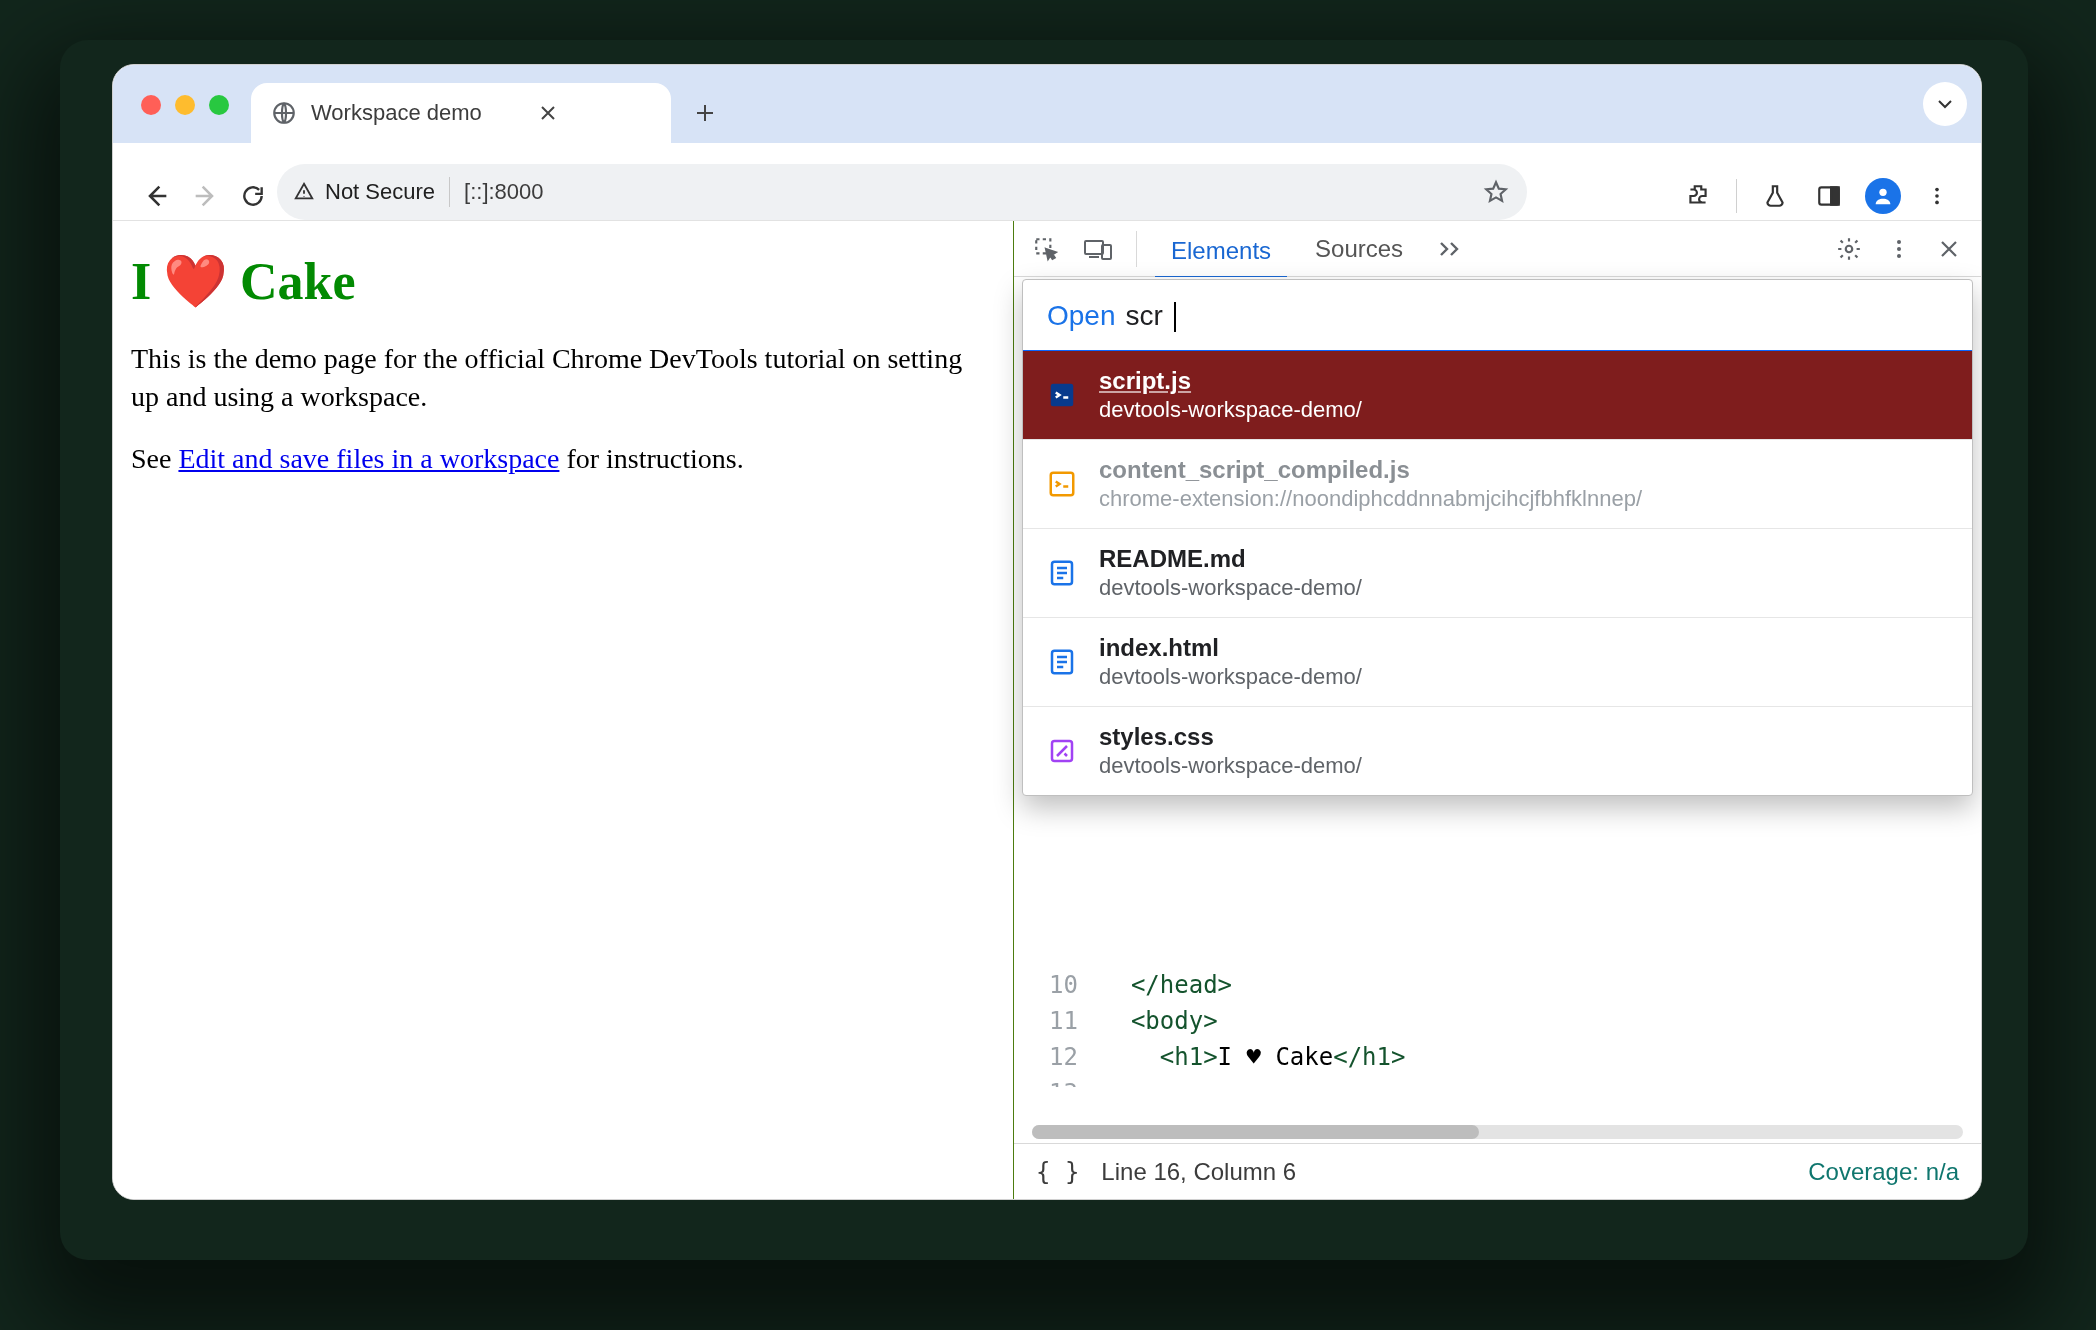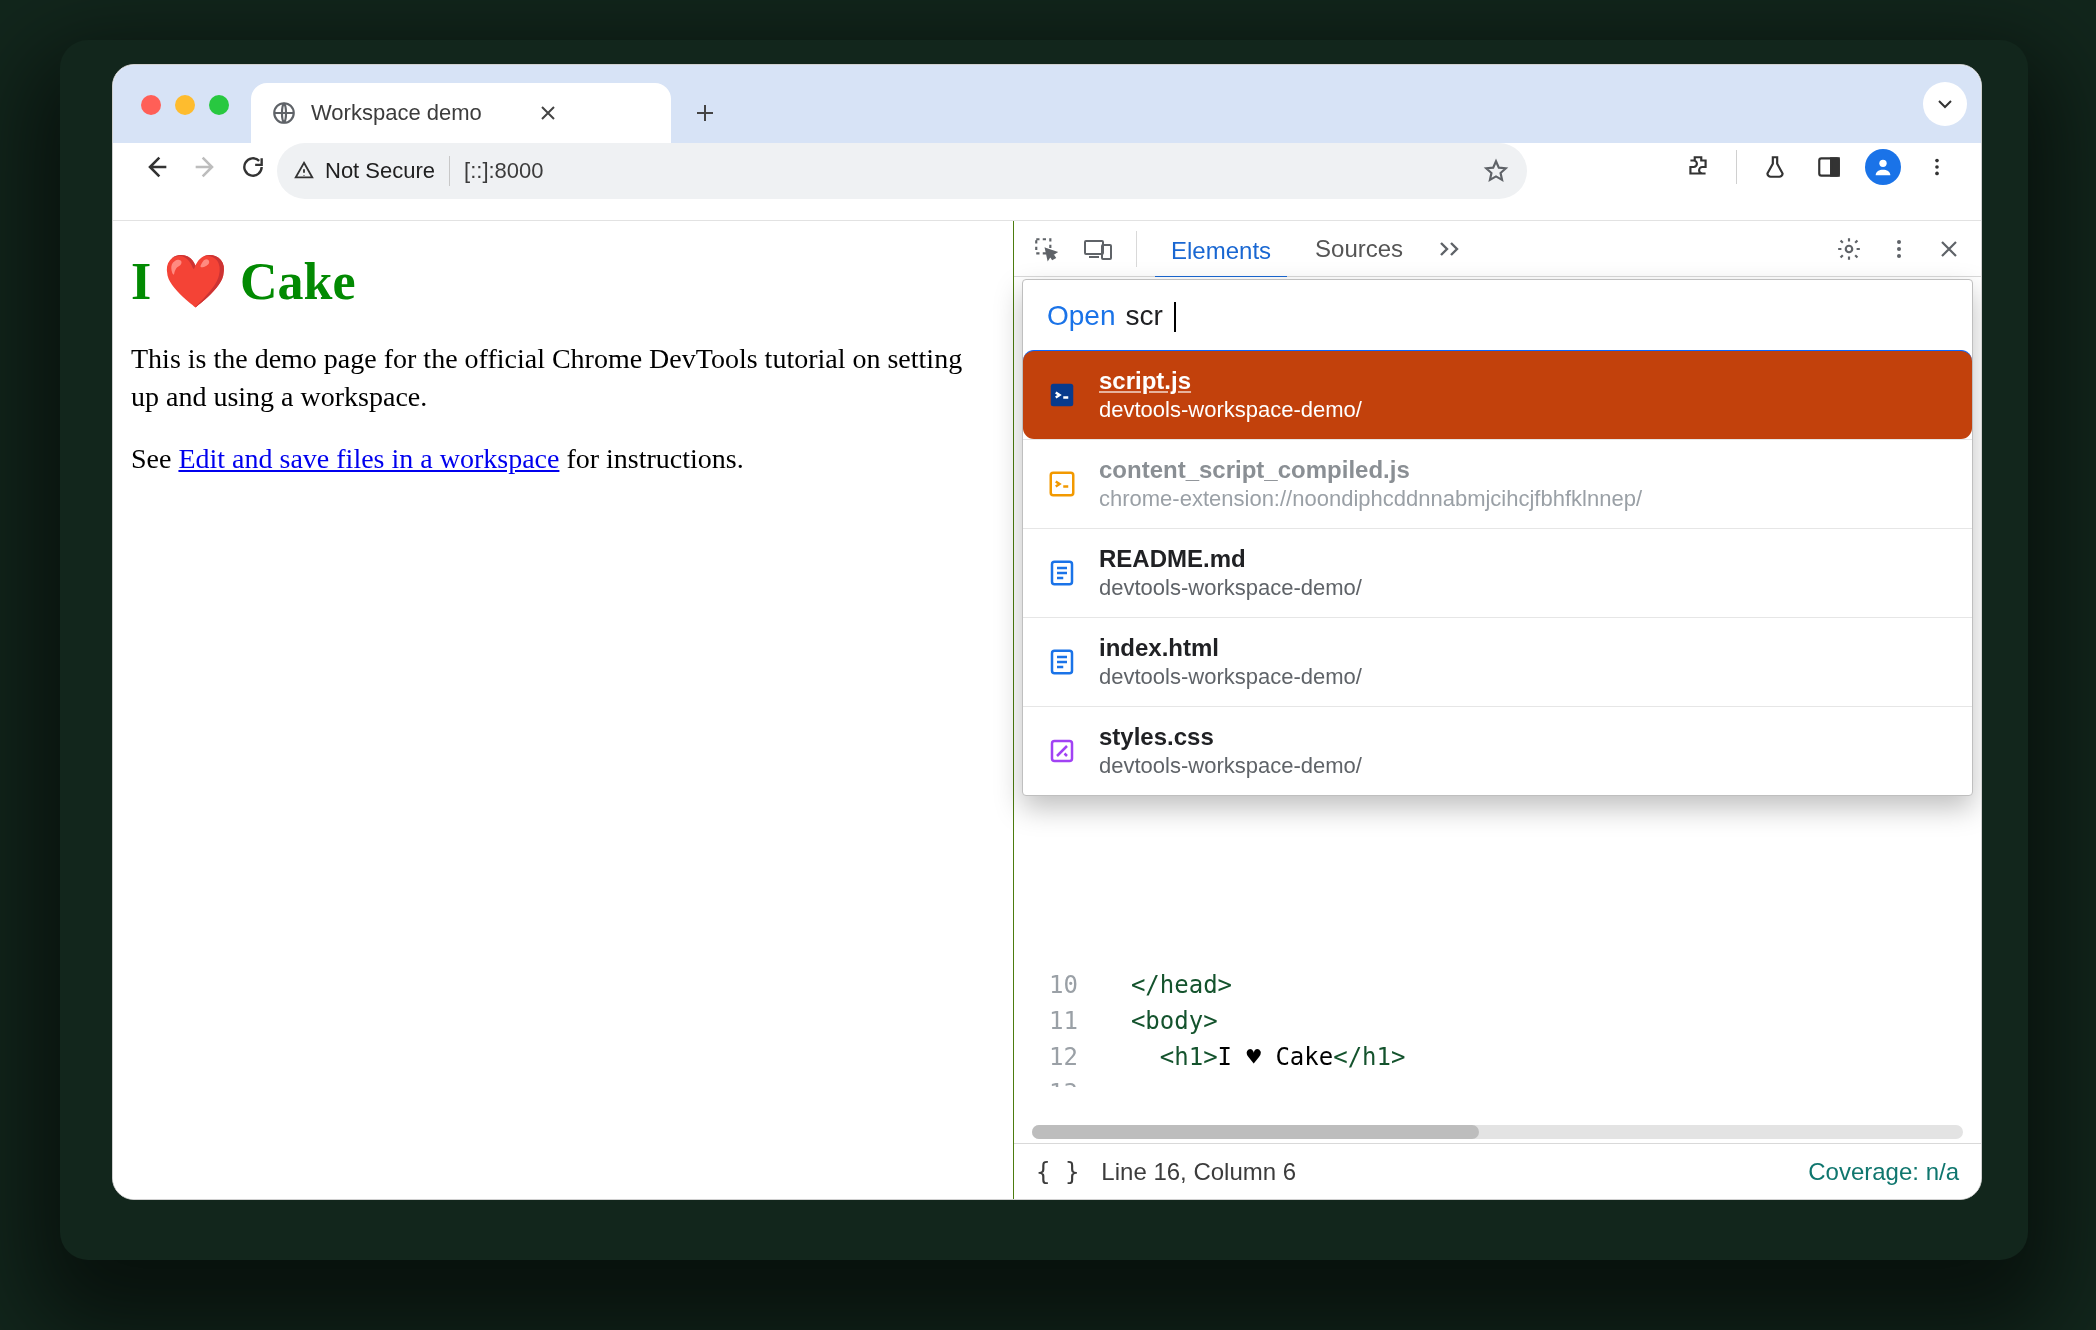--- a/index.html
+++ b/index.html
@@ -14,21 +14,21 @@
   .dot { width: 20px; height: 20px; border-radius: 50%; }
   .dot.r { background: #ff5f57; } .dot.y { background: #febc2e; } .dot.g { background: #28c840; }
   .tab { background: #fff; height: 60px; border-radius: 16px 16px 0 0; padding: 0 16px 0 20px; display: flex; align-items: center; gap: 14px; min-width: 420px; font-size: 22px; color: #3c3c3c; }
   .globe { width: 26px; height: 26px; }
   .tab-close { width: 24px; height: 24px; display:flex; align-items:center; justify-content:center; color:#444; margin-left: 40px; }
   .newtab { width: 44px; height: 44px; display:flex; align-items:center; justify-content:center; color:#444; margin: 0 0 8px 12px; }
   .tabstrip-spacer { flex: 1; }
   .tabmenu { width: 44px; height: 44px; border-radius: 50%; background:#fff; display:flex; align-items:center; justify-content:center; margin-bottom: 17px; color:#333; }
 
   
-  .toolbar { height: 78px; background:#fff; border-bottom:1px solid #e2e2e2; display:flex; align-items:flex-start; padding: 0 20px; }
+  .toolbar { height: 78px; background:#fff; border-bottom:1px solid #e2e2e2; display:flex; align-items:flex-end; padding: 0 20px; }
   .tbtn { width: 48px; height: 48px; display:flex; align-items:center; justify-content:center; color:#333; border-radius:50%; }
   .tbtn.dis { color:#b0b0b0; }
   .omnibox { flex:1; height: 56px; background:#eff1f3; border-radius: 28px; display:flex; align-items:center; gap: 14px; padding: 0 18px 0 16px; font-size: 22px; color:#3c3c3c; max-width: 1250px; }
   .ns-chip { display:flex; align-items:center; gap:10px; font-size:22px; font-weight:500; color:#202020; }
   .omnibox .url { color:#3c3c3c; }
   .star { margin-left:auto; }
   .tb-right { margin-left:auto; display:flex; align-items:center; gap: 6px; }
   .vsep { width:1px; height: 34px; background:#d0d0d0; margin: 0 8px; }
   .avatar { width: 36px; height:36px; border-radius:50%; background:#1a73e8; display:flex; align-items:center; justify-content:center; }
 
@@ -50,21 +50,21 @@
   .dt-body { flex:1; background:#fff; position:relative; }
 
   
   .quickopen { position:absolute; left:8px; right:8px; top: 2px; background:#fff; border:1px solid #bfbfbf; border-radius: 4px; box-shadow: 0 12px 28px rgba(0,0,0,.25); z-index: 5; overflow:hidden; }
   .qo-search { padding: 20px 24px 18px; font-size: 28px; display:flex; gap: 10px; align-items:flex-end; font-family: Arial, sans-serif; }
   .qo-prefix { color:#1a73e8; }
   .qo-query { color:#202124; position:relative; }
   .qo-caret { display:inline-block; width:2px; height:30px; background:#000; vertical-align:middle; margin-left:1px; }
   .qo-list { }
   .qo-item { display:flex; align-items:center; gap: 20px; padding: 16px 22px; border-top:1px solid #e6e6e6; }
-  .qo-item.sel { background:#c2410c; color:#fff; border-top-color:#0a66ff;border-radius:11px; }
+  .qo-item.sel { background:#7f1d1d; color:#fff; border-top-color:#0a66ff; }
   .qo-icon { width:34px; height:34px; flex:0 0 34px; display:flex; align-items:center; justify-content:center; }
   .qo-text { display:flex; flex-direction:column; gap:2px; font-family: Arial, sans-serif; }
   .qo-name { font-size: 24px; font-weight:700; color:#202124; }
   .qo-path { font-size: 22px; color:#5f6368; }
   .qo-item.sel .qo-name, .qo-item.sel .qo-path { color:#fff; }
   .qo-item.dim .qo-name { color:#8a8f94; font-weight:700; }
   .qo-item.dim .qo-path { color:#9aa0a6; }
   .qo-item.sel .qo-name { text-decoration: underline; text-decoration-color: rgba(255,255,255,.6); }
 
   

